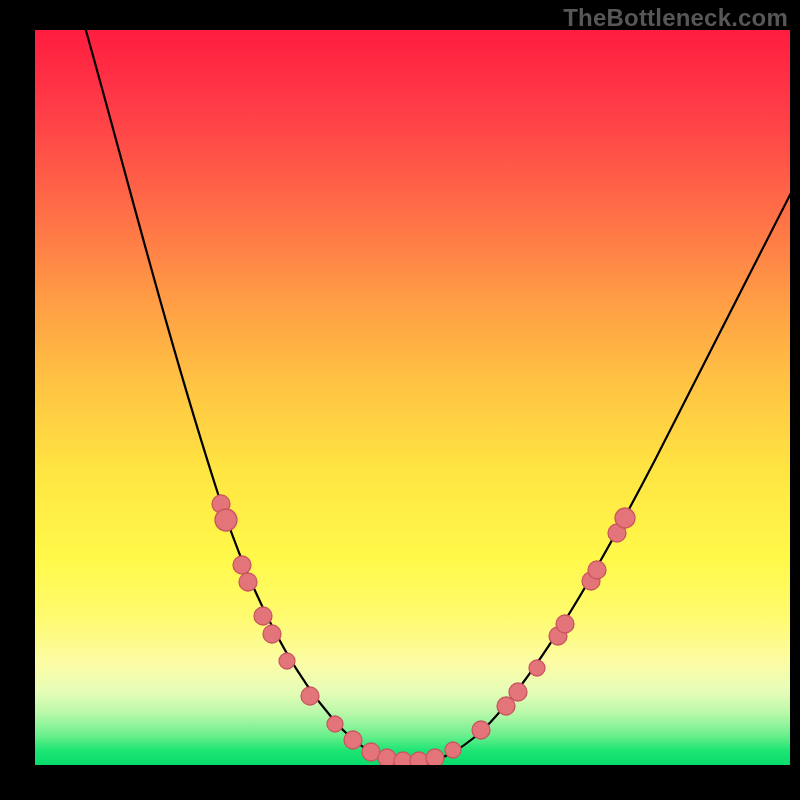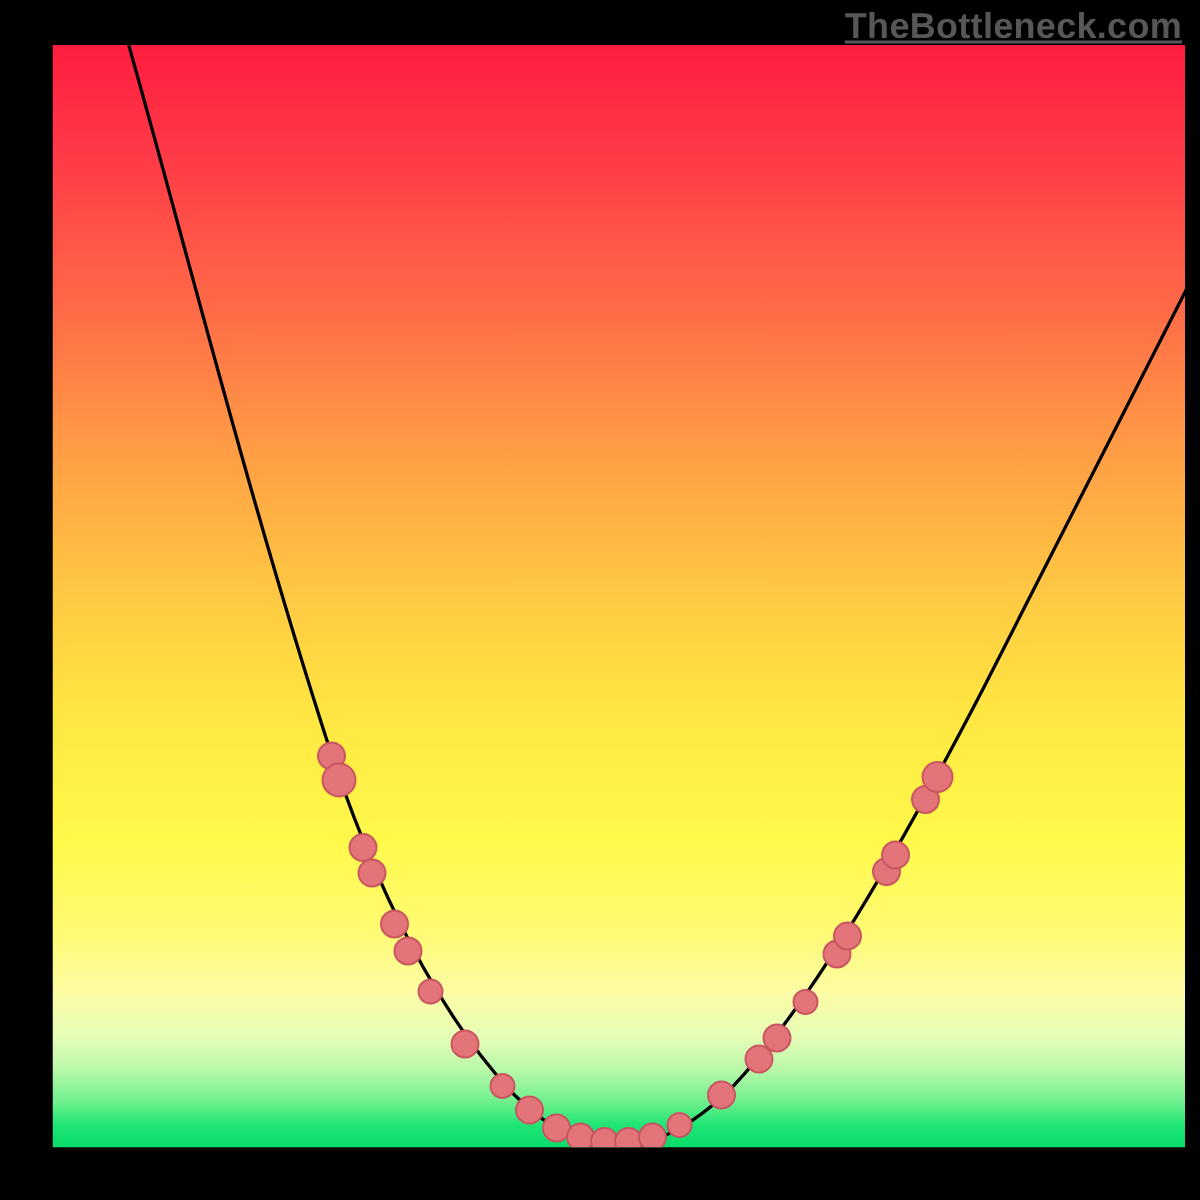--- a/index.html
+++ b/index.html
@@ -19,21 +19,20 @@
   }
   .watermark {
     position: absolute;
     top: 4px;
     right: 12px;
     font-size: 24px;
     font-weight: 600;
     color: #575757;
     z-index: 20;
     letter-spacing: 0.2px;
-    text-decoration: underline;
   }
   .plot-box {
     position: absolute;
     left: 35px;
     top: 30px;
     width: 755px;
     height: 735px;
     overflow: hidden;
     background: #000;
   }

